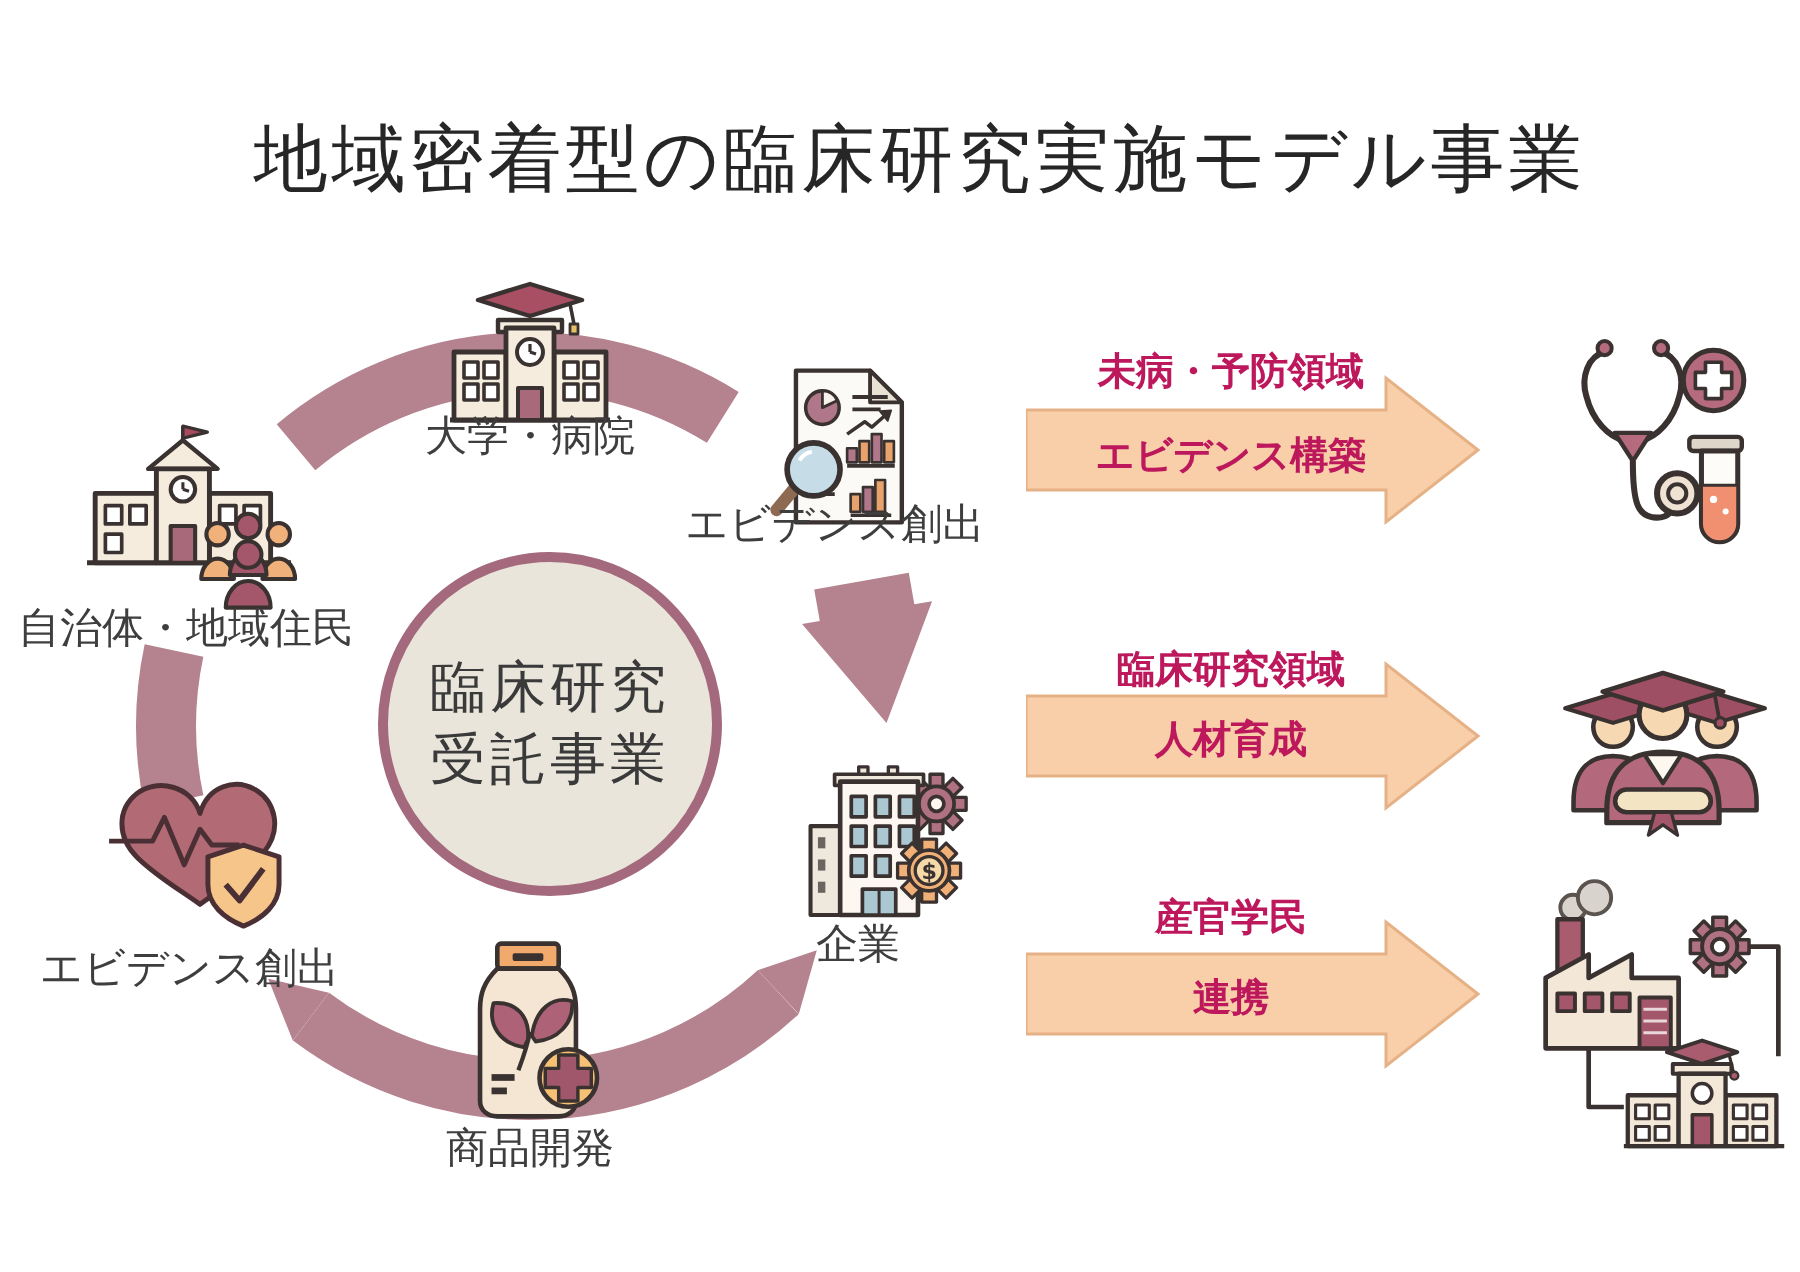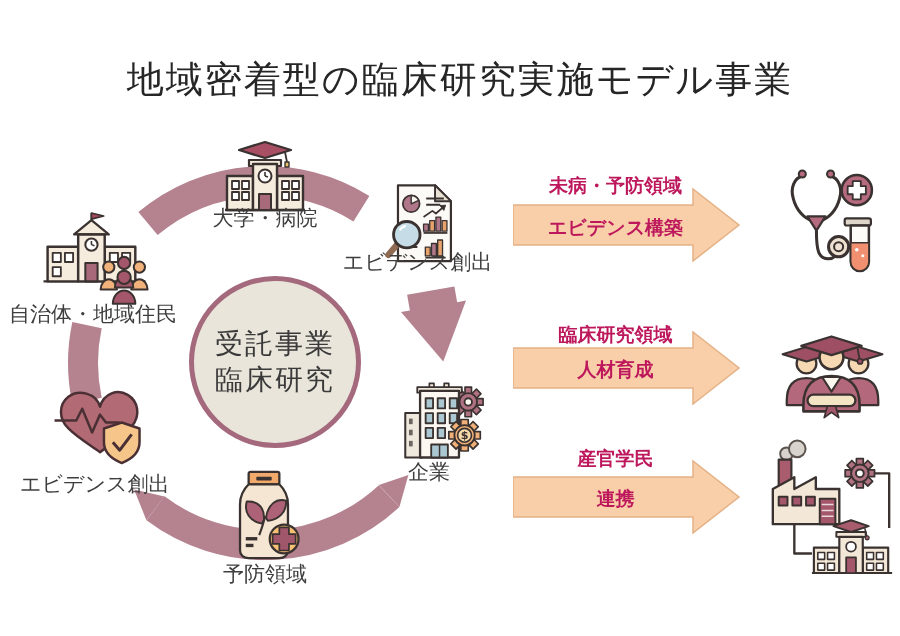--- a/index.html
+++ b/index.html
@@ -38,22 +38,22 @@
       <path d="M 148 223.6 A 182 182 0 0 1 361.4 208.7" stroke="#b5828f"></path>
       <path d="M 87 325.2 A 182 182 0 0 0 87 400.8" stroke="#b5828f"></path>
       <path d="M 155.5 508.3 A 182 182 0 0 0 389.1 496.1" stroke="#b5828f"></path>
     </g>
     <polygon points="146.4,520.3 164.5,496.4 134.1,489.4" fill="#b5828f"></polygon>
     <polygon points="399.4,507.0 378.9,485.1 408.4,475.1" fill="#b5828f"></polygon>
     <polygon points="413,290 461,290 461,306 470,306 437,362 404,306 413,306" transform="rotate(-10 437 326)" fill="#b5828f"></polygon>
   </svg>
 
   <div class="abs center-circle">
+    <div class="line">臨床研究</div>
     <div class="line">受託事業</div>
-    <div class="line">臨床研究</div>
   </div>
 
   <svg class="abs" style="left:215px;top:140px;" width="100" height="92" viewBox="0 0 100 92">
     <g stroke="#3a3230" stroke-linejoin="round">
       <line x1="10" y1="70" x2="90" y2="70" stroke-width="2.5"></line>
       <rect x="12" y="36" width="26" height="34" fill="#f5ecdd" stroke-width="2.4"></rect>
       <rect x="62" y="36" width="26" height="34" fill="#f5ecdd" stroke-width="2.4"></rect>
       <rect x="34" y="20" width="32" height="6" fill="#f5ecdd" stroke-width="2.2"></rect>
       <rect x="38" y="24" width="24" height="46" fill="#f5ecdd" stroke-width="2.4"></rect>
       <rect x="17" y="41" width="7" height="8" fill="#ffffff" stroke-width="1.8"></rect>
@@ -152,21 +152,21 @@
       <path d="M29,17 L61,17 C68,24 70,30 70,38 L70,86 C70,91 66,94 61,94 L29,94 C24,94 20,91 20,86 L20,38 C20,30 22,24 29,17 Z" fill="#f4e6d3" stroke-width="2.4"></path>
       <path d="M43,58 C30,56 24,46 27,35 C39,34 46,42 45,54 Z" fill="#ad6277" stroke-width="2"></path>
       <path d="M47,52 C49,38 58,31 68,34 C69,46 60,54 49,55 Z" fill="#ad6277" stroke-width="2"></path>
       <path d="M40,70 C43,62 45,56 46,50" fill="none" stroke-width="2.2"></path>
       <rect x="26" y="72" width="12" height="3.5" fill="#3a3230" stroke-width="0"></rect>
       <rect x="26" y="79" width="8" height="3.5" fill="#3a3230" stroke-width="0"></rect>
       <circle cx="66" cy="74" r="15" fill="#f6c174" stroke-width="2.4"></circle>
       <path d="M61,62 h10 v7 h7 v10 h-7 v7 h-10 v-7 h-7 v-10 h7 Z" fill="#a0566b" stroke-width="1.8"></path>
     </g>
   </svg>
-  <div class="abs node-label" style="left:190px;top:560px;width:150px;">予防領域</div>
+  <div class="abs node-label" style="left:190px;top:560px;width:150px;">商品開発</div>
 
   <svg class="abs" style="left:50px;top:383px;" width="100" height="84" viewBox="0 0 100 85">
     <g stroke="#4a3034" stroke-linejoin="round">
       <path d="M50,24 C46,10 28,6 18,14 C8,22 8,36 18,46 C28,56 42,64 50,70 C58,64 74,54 82,44 C92,32 88,18 78,12 C68,6 54,10 50,24 Z" fill="#b26a74" stroke-width="2.5"></path>
       <polyline points="4,38 26,38 32,26 42,50 50,32 56,40 70,40" fill="none" stroke-width="2.5"></polyline>
       <path d="M72,40 L90,46 V60 C90,70 82,77 72,81 C62,77 54,70 54,60 V46 Z" fill="#f5c58a" stroke-width="2.5"></path>
       <polyline points="63,60 70,68 82,52" fill="none" stroke-width="3"></polyline>
     </g>
   </svg>
   <div class="abs node-label" style="left:20px;top:470px;width:145px;">エビデンス創出</div>

